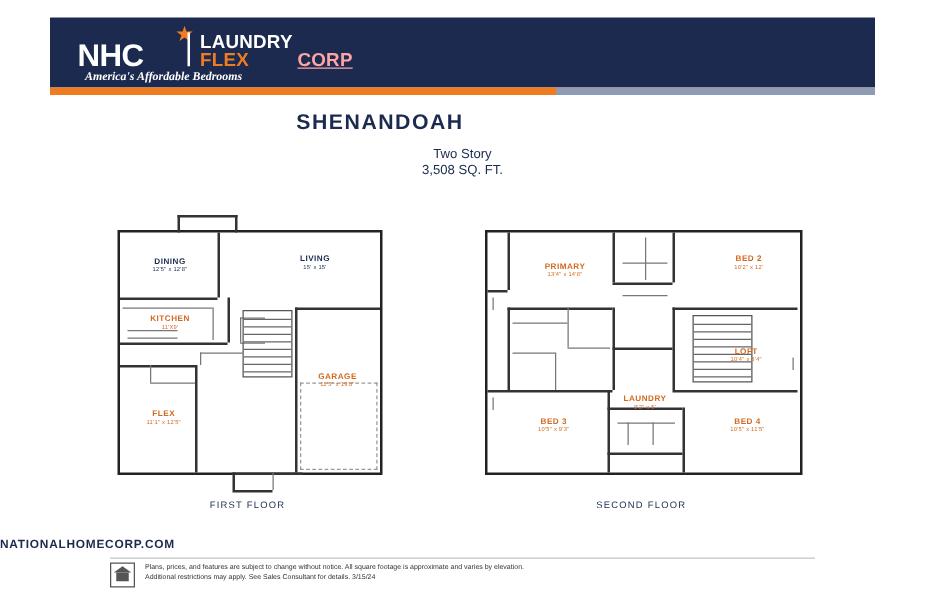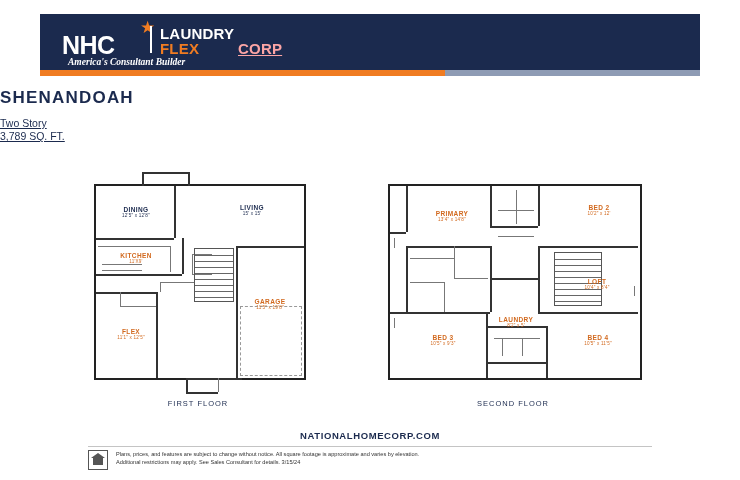--- a/index.html
+++ b/index.html
@@ -127,32 +127,33 @@
     color: #ffffff;
     letter-spacing: 1px;
   }
 
   
   .title {
     position: absolute;
     left: 0;
     top: 88px;
     width: 608px;
+    text-align: center;
     font-size: 17px;
     font-weight: bold;
     letter-spacing: 1.2px;
     color: #1b2a4e;
   }
   .subtitle {
     position: absolute;
     left: 0;
     width: 740px;
+    text-align: center;
     font-size: 10.5px;
     color: #1b2a4e;
-    text-decoration: underline;
   }
   .sub1 { top: 117px; }
   .sub2 { top: 130px; }
   .sub3 { top: 143px; }
 
   
   .plan {
     position: absolute;
     border: 2px solid #222222;
     background: #ffffff;
@@ -229,21 +230,20 @@
   }
   #cap-first { left: 94px; top: 399px; width: 208px; }
   #cap-second { left: 388px; top: 399px; width: 250px; }
 
   
   .site {
     position: absolute;
     left: 0;
     top: 430px;
     width: 740px;
-    text-align: center;
     font-size: 9.5px;
     font-weight: bold;
     letter-spacing: 0.6px;
     color: #1b2a4e;
   }
   .footer-rule {
     position: absolute;
     left: 88px;
     top: 446px;
     width: 564px;
@@ -292,29 +292,29 @@
 <div class="page">
 
   <div class="header">
     <div class="logo-block">
       <span class="logo-nhc">NHC</span>
       <span class="logo-star">★</span>
       <span class="logo-divider"></span>
       <span class="logo-word1">LAUNDRY</span>
       <span class="logo-word2">FLEX</span>
       <span class="logo-word3">CORP</span>
-      <span class="logo-tag">America's Consultant Builder</span>
+      <span class="logo-tag">America's Affordable Bedrooms</span>
     </div>
   </div>
   <div class="header-accent"></div>
   <div class="header-accent-right"></div>
 
   <div class="title">SHENANDOAH</div>
   <div class="subtitle sub1">Two Story</div>
-  <div class="subtitle sub2">3,789 SQ. FT.</div>
+  <div class="subtitle sub2">3,508 SQ. FT.</div>
 
   <div class="plan" id="plan-first">
 
     <div class="wall wall-h" style="left:46px; top:-14px; width:48px;"></div>
     <div class="wall wall-v" style="left:46px; top:-14px; height:14px;"></div>
     <div class="wall wall-v" style="left:92px; top:-14px; height:14px;"></div>
 
     <div class="wall wall-v" style="left:78px; top:0px; height:52px;"></div>
     <div class="wall wall-h" style="left:0px; top:52px; width:78px;"></div>
     <div class="wall wall-h" style="left:0px; top:88px; width:86px;"></div>

